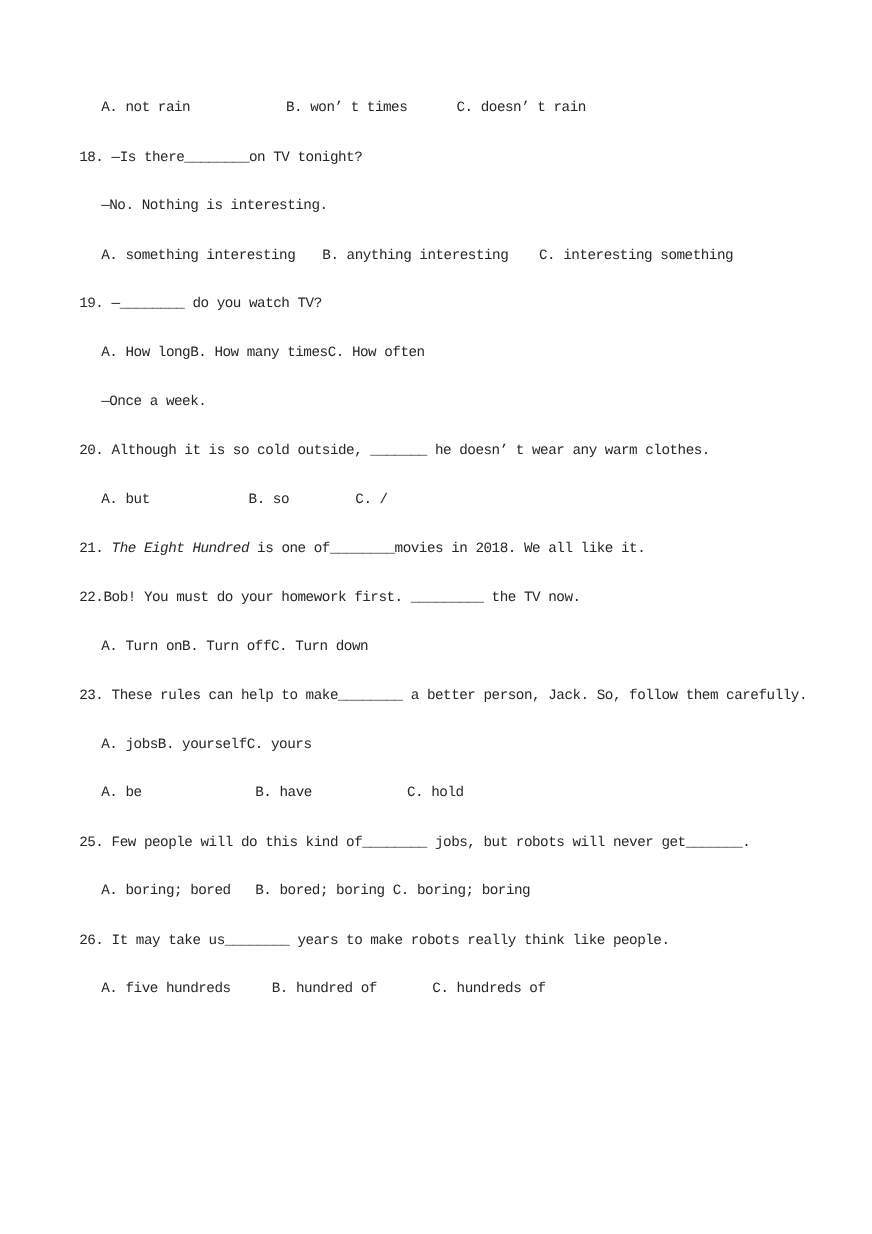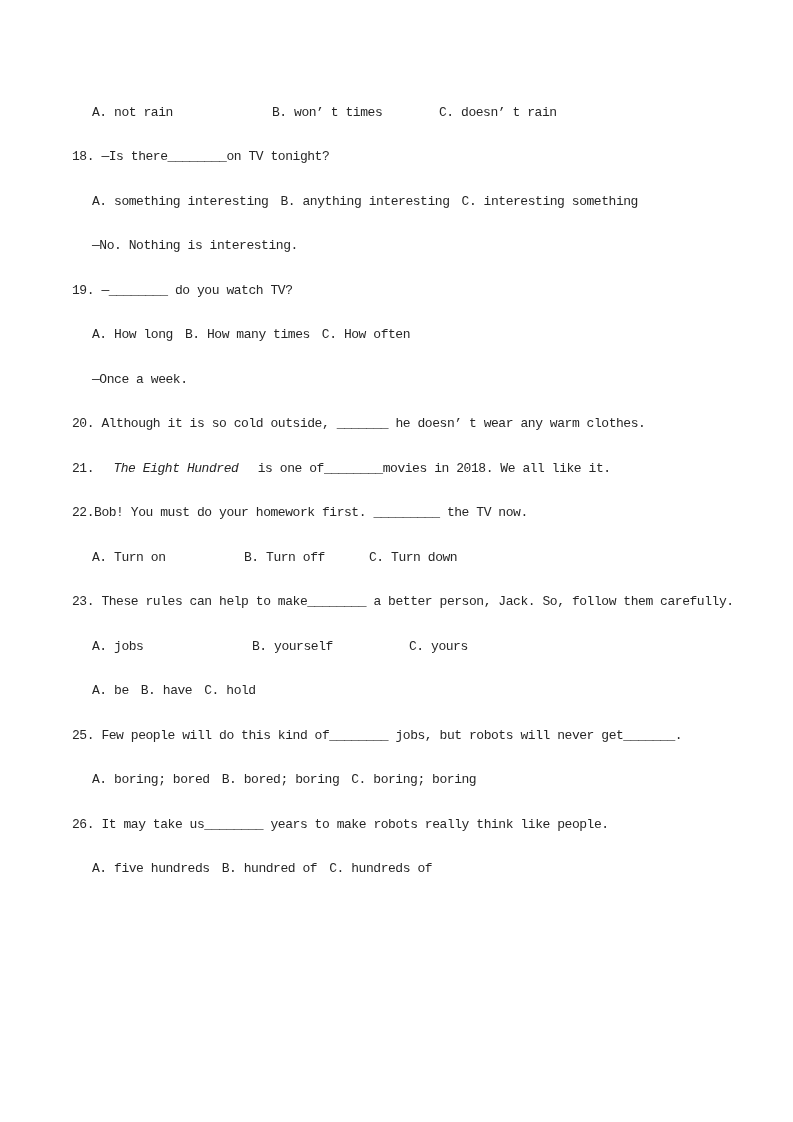--- a/index.html
+++ b/index.html
@@ -20,23 +20,21 @@
   }
   .doc {
     position: absolute;
     top: 90px;
     left: 72px;
     right: 20px;
   }
   .line {
     height: 44.5px;
     display: flex;
-    align-items: center;
     white-space: pre;
-    gap: 12px;
   }
   .line.dialogue { padding-left: 20px; }
   .line.options  { padding-left: 20px; }
   .seg.italic { font-style: italic; }
   .opt { display: inline-block; white-space: pre; }
 
   
   .doc .line:nth-child(1)  .opt:nth-child(1){min-width:168px} .doc .line:nth-child(1)  .opt:nth-child(2){min-width:155px}
   .doc .line:nth-child(4)  .opt:nth-child(1){min-width:201px} .doc .line:nth-child(4)  .opt:nth-child(2){min-width:197px}
   .doc .line:nth-child(7)  .opt:nth-child(1){min-width:153px} .doc .line:nth-child(7)  .opt:nth-child(2){min-width:185px}
@@ -48,26 +46,27 @@
   .doc .line:nth-child(19) .opt:nth-child(1){min-width:155px} .doc .line:nth-child(19) .opt:nth-child(2){min-width:146px}
   .doc .line:nth-child(21) .opt:nth-child(1){min-width:155px} .doc .line:nth-child(21) .opt:nth-child(2){min-width:135px}
 </style>
 </head>
 <body>
 
 <div class="page">
   <div id="doc" class="doc">
       <div class="line options"><span class="opt">A. not rain</span><span class="opt">B. won’ t times</span><span class="opt">C. doesn’ t rain</span></div>
       <div class="line question"><span class="seg">18. —Is there________on TV tonight?</span></div>
+      <div class="line dialogue"><span class="seg">—No. Nothing is interesting.</span></div>
       <div class="line options"><span class="opt">A. something interesting</span><span class="opt">B. anything interesting</span><span class="opt">C. interesting something</span></div>
-      <div class="line dialogue"><span class="seg">—No. Nothing is interesting.</span></div>
       <div class="line question"><span class="seg">19. —________ do you watch TV?</span></div>
       <div class="line options"><span class="opt">A. How long</span><span class="opt">B. How many times</span><span class="opt">C. How often</span></div>
       <div class="line dialogue"><span class="seg">—Once a week.</span></div>
       <div class="line question"><span class="seg">20. Although it is so cold outside, _______ he doesn’ t wear any warm clothes.</span></div>
+      <div class="line options"><span class="opt">A. but</span><span class="opt">B. so</span><span class="opt">C. /</span></div>
       <div class="line question"><span class="seg">21. </span><span class="seg italic">The Eight Hundred</span><span class="seg"> is one of________movies in 2018. We all like it.</span></div>
       <div class="line question"><span class="seg">22.Bob! You must do your homework first. _________ the TV now.</span></div>
       <div class="line options"><span class="opt">A. Turn on</span><span class="opt">B. Turn off</span><span class="opt">C. Turn down</span></div>
       <div class="line question"><span class="seg">23. These rules can help to make________ a better person, Jack. So, follow them carefully.</span></div>
       <div class="line options"><span class="opt">A. jobs</span><span class="opt">B. yourself</span><span class="opt">C. yours</span></div>
       <div class="line options"><span class="opt">A. be</span><span class="opt">B. have</span><span class="opt">C. hold</span></div>
       <div class="line question"><span class="seg">25. Few people will do this kind of________ jobs, but robots will never get_______.</span></div>
       <div class="line options"><span class="opt">A. boring; bored</span><span class="opt">B. bored; boring</span><span class="opt">C. boring; boring</span></div>
       <div class="line question"><span class="seg">26. It may take us________ years to make robots really think like people.</span></div>
       <div class="line options"><span class="opt">A. five hundreds</span><span class="opt">B. hundred of</span><span class="opt">C. hundreds of</span></div>

